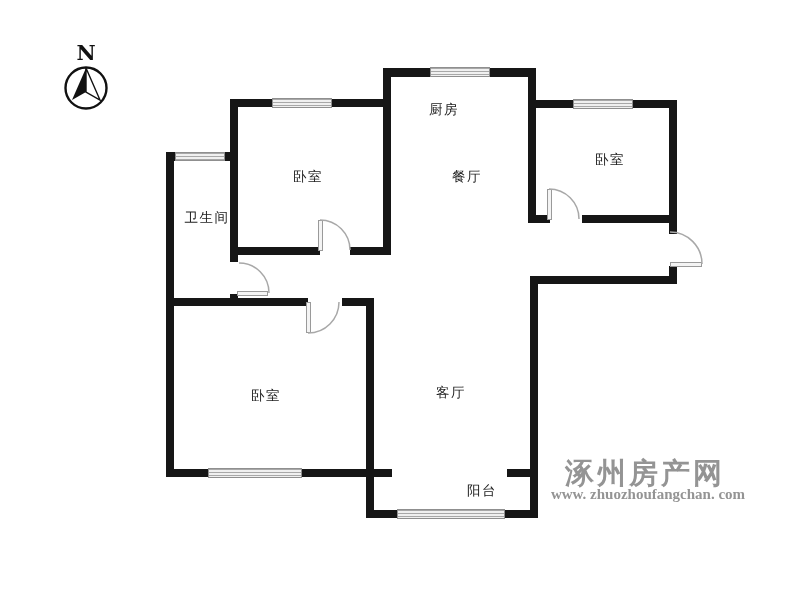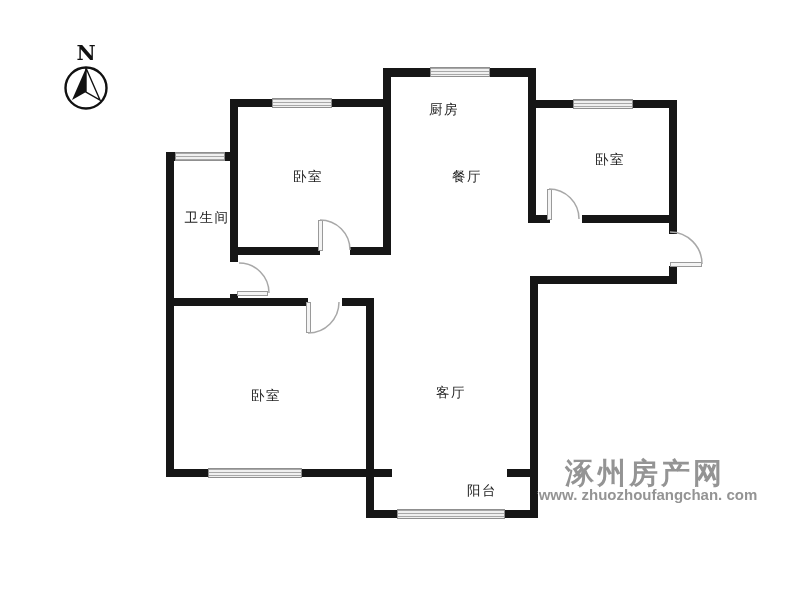--- a/index.html
+++ b/index.html
@@ -11,21 +11,21 @@
        background:repeating-linear-gradient(180deg,#a8a8a8 0 1px,#f0f0f0 1px 3px);}
   .leaf{position:absolute;box-sizing:border-box;background:#f4f4f4;border:1px solid #9a9a9a;}
   .room-label{position:absolute;transform:translate(-50%,-50%);white-space:nowrap;
        font-size:13.5px;letter-spacing:1.5px;color:#1b1b1b;}
   .arcs{position:absolute;left:0;top:0;}
   .arcs path{fill:none;stroke:#a8a8a8;stroke-width:1.5;}
   #compass{position:absolute;left:58px;top:38px;}
   .wm{position:absolute;transform:translate(-50%,-50%);white-space:nowrap;font-weight:bold;
       color:#949494;text-shadow:1px 1px 0 #fff,-1px -1px 0 #fff,1px -1px 0 #fff,-1px 1px 0 #fff,2px 2px 1px #fff;}
   #wm-name{left:645px;top:474px;font-size:29px;letter-spacing:3px;}
-  #wm-url{left:648px;top:494px;font-size:15px;letter-spacing:0px;}
+  #wm-url{left:648px;top:494px;font-size:15px;letter-spacing:0px;font-family:Liberation Serif, serif;}
 </style>
 </head>
 <body>
 
 <div id="stage">
 
   <div class="wall" style="left:166px;top:152px;width:8px;height:325px;"></div>
   <div class="wall" style="left:166px;top:152px;width:72px;height:9px;"></div>
   <div class="wall" style="left:230px;top:99px;width:8px;height:207px;"></div>
   <div class="wall" style="left:230px;top:99px;width:161px;height:8px;"></div>

